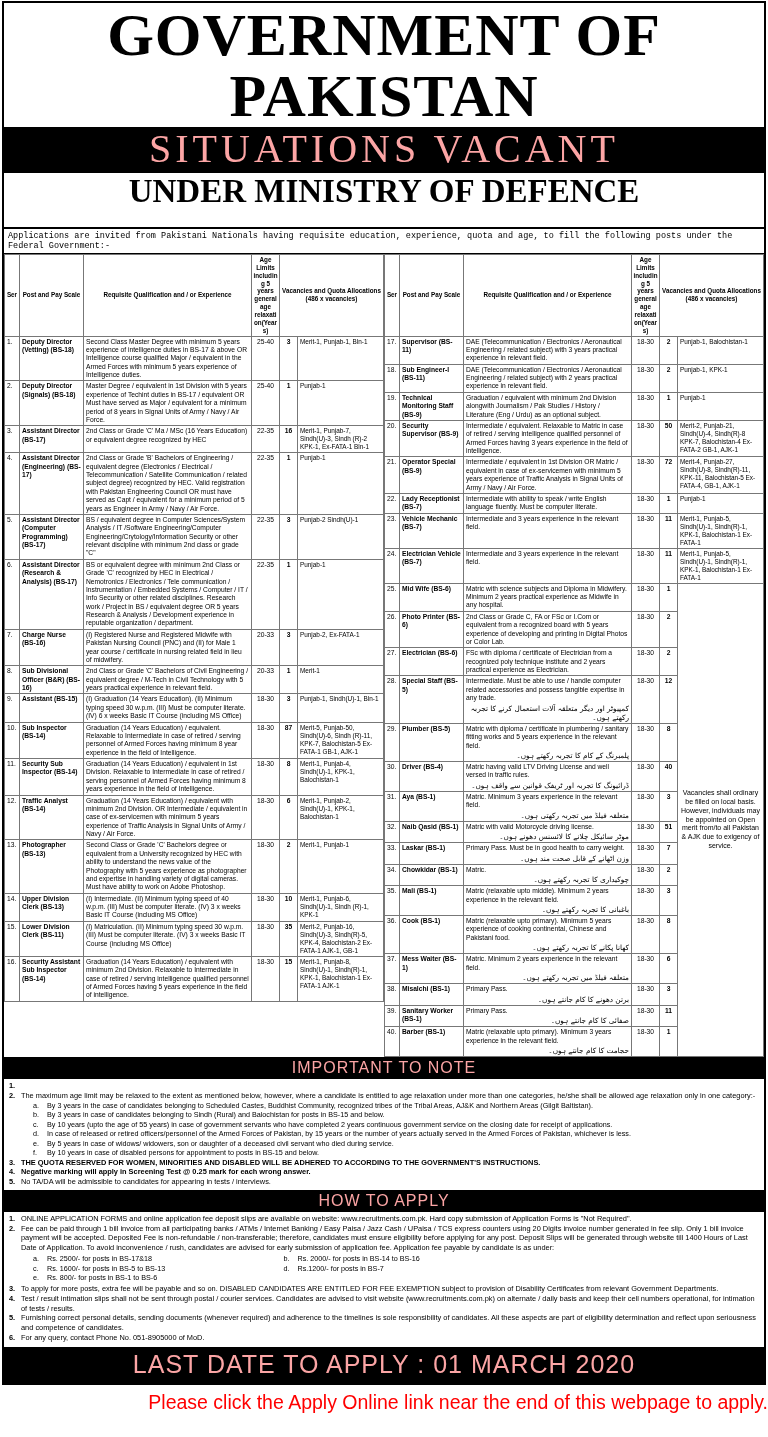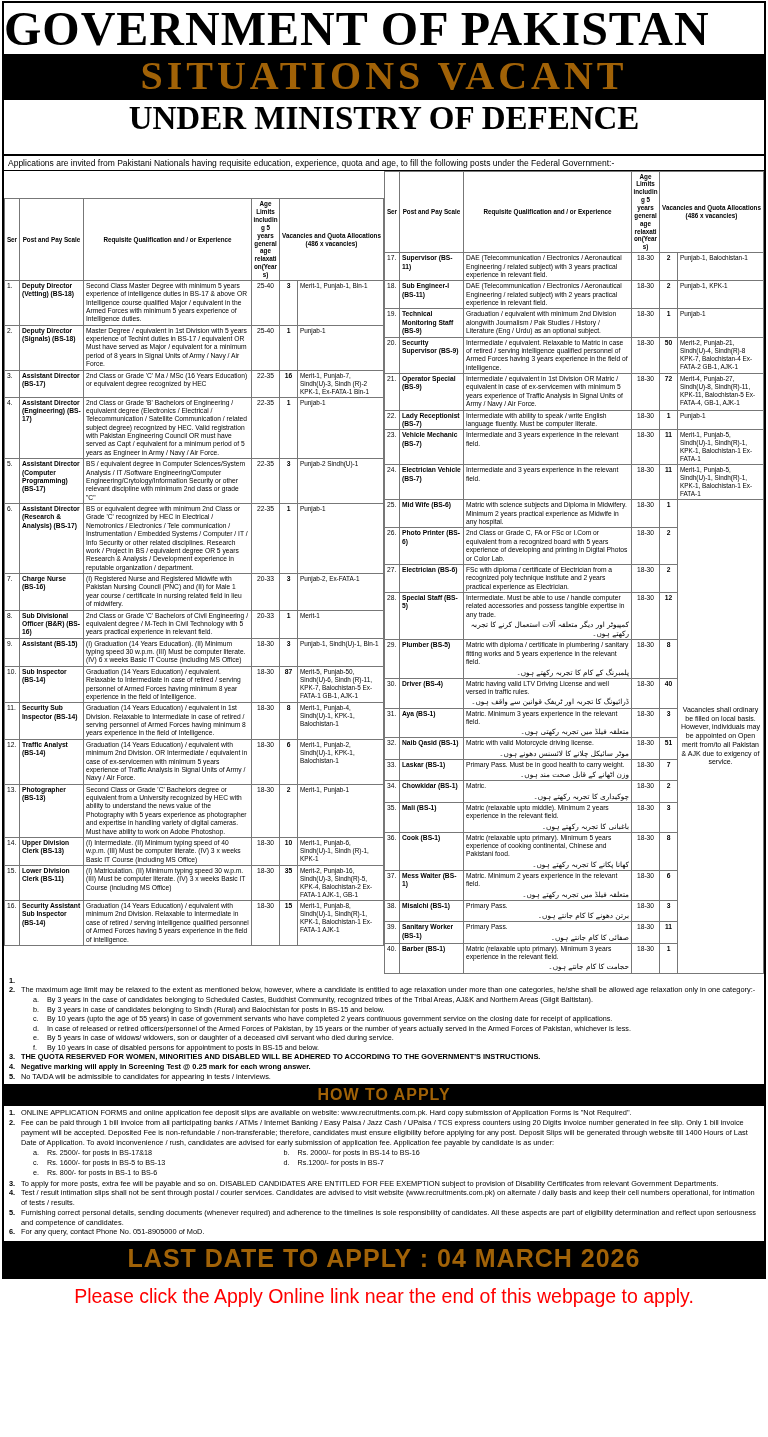--- a/index.html
+++ b/index.html
@@ -1,30 +1,30 @@
 <!DOCTYPE html>
 <html><head>
 <meta charset="utf-8">
 <style>
   * { box-sizing: border-box; }
   html,body { margin:0; padding:0; background:#ffffff; }
   body { width:768px; font-family:"Liberation Sans", sans-serif; color:#000; }
   .page { width:768px; background:#fff; }
   .outer { border:2px solid #000; margin:1px 2px 0 2px; background:#fff; }
 
-  .gov-title { font-family:"Liberation Serif", serif; font-weight:bold; font-size:48px;
-    text-align:left; margin:0; padding:2px 0 0 0; line-height:1.02; letter-spacing:1px; }
-  .black-bar { background:#000; color:#a16207; text-align:center; font-weight:bold; }
+  .gov-title { font-family:"Liberation Serif", serif; font-weight:bold; font-size:60px;
+    text-align:center; margin:0; padding:2px 0 0 0; line-height:1.02; letter-spacing:1px; }
+  .black-bar { background:#000; color:#fca5a5; text-align:center; font-weight:normal; }
   .banner-big { font-size:40px; letter-spacing:4px; padding:1px 0 3px 0; line-height:1.05;
     font-family:"Liberation Serif", serif; }
   .ministry { font-family:"Liberation Serif", serif; font-weight:bold; font-size:33px;
     text-align:center; margin:0; padding:1px 0 18px 0; border-bottom:2px solid #000; line-height:1.05; }
-  .intro { font-size:8.5px; padding:2px 4px; border-bottom:1px solid #000; }
-
-  .tables { display:flex; align-items:center; }
+  .intro { font-size:8.5px; padding:2px 4px; border-bottom:1px solid #000;font-family:Liberation Mono, monospace; }
+
+  .tables { display:flex; align-items:flex-start; }
   .tables table { border-collapse:collapse; width:50%; table-layout:fixed; }
   .tables th, .tables td { border:1px solid #777; padding:1px 2px; vertical-align:top;
     font-size:6.7px; line-height:1.25; overflow:hidden; word-wrap:break-word; }
   .tables thead th { font-weight:bold; text-align:center; font-size:6.3px; vertical-align:middle; padding:1px; }
   td.c-ser { width:15px; text-align:left; }
   td.c-post { width:64px; font-weight:bold; }
   td.c-qual { width:168px; }
   td.c-age { width:28px; text-align:center; }
   td.c-vac { width:18px; text-align:center; font-weight:bold; }
   td.c-quota { font-size:6.4px; }
@@ -39,21 +39,21 @@
   .note-item .num { font-weight:bold; width:12px; flex:0 0 12px; }
   .note-item.bold .txt { font-weight:bold; }
   .subnotes { padding-left:24px; }
   .subnote { font-size:7.2px; line-height:1.32; display:flex; }
   .subnote .l { width:14px; flex:0 0 14px; }
   .fees { display:grid; grid-template-columns: 1fr 1fr; padding:1px 0 1px 24px; width:70%; }
   .fee { font-size:7.2px; line-height:1.35; display:flex; }
   .fee .l { width:14px; flex:0 0 14px; }
 
   .bar-lastdate { font-size:25px; letter-spacing:1px; padding:3px 0 4px 0; margin-top:1px; }
-  .apply-note { color:#ff0000; font-size:19.5px; text-align:center; padding:6px 0 8px 0; font-family:"Liberation Sans", sans-serif; }
+  .apply-note { color:#ff0000; font-size:19.5px; text-align:right; padding:6px 0 8px 0; font-family:"Liberation Sans", sans-serif; }
 </style>
 </head>
 <body>
 
 <div class="page">
   <div class="outer">
 
     <h1 class="gov-title">GOVERNMENT OF PAKISTAN</h1>
     <div class="black-bar banner-big">
       <span>SITUATIONS VACANT</span>
@@ -405,20 +405,23 @@
               <td class="c-ser">40.</td>
               <td class="c-post">Barber (BS-1)</td>
               <td class="c-qual">Matric (relaxable upto primary). Minimum 3 years experience in the relevant field.<div class="urdu">حجامت کا کام جانتے ہوں۔</div></td>
               <td class="c-age">18-30</td>
               <td class="c-vac">1</td>
             </tr>
           </tbody>
       </table>
     </div>
 
+    <div class="black-bar bar-section">
+      <span>IMPORTANT TO NOTE</span>
+    </div>
     <div class="notes" id="important-list">
         <div class="note-item">
           <span class="num">1.</span>
         </div>
         <div class="note-item">
           <span class="num">2.</span>
           <span class="txt">The maximum age limit may be relaxed to the extent as mentioned below, however, where a candidate is entitled to age relaxation under more than one categories, he/she shall be allowed age relaxation only in one category:-</span>
         </div>
         <div class="subnotes">
           <div class="subnote">
@@ -506,18 +509,18 @@
           <span class="num">5.</span>
           <span class="txt">Furnishing correct personal details, sending documents (whenever required) and adherence to the timelines is sole responsibility of candidates. All these aspects are part of eligibility determination and reflect upon seriousness and competence of candidates.</span>
         </div>
         <div class="note-item">
           <span class="num">6.</span>
           <span class="txt">For any query, contact Phone No. 051-8905000 of MoD.</span>
         </div>
       </div>
 
     <div class="black-bar bar-lastdate">
-      <span>LAST DATE TO APPLY : 04 MARCH 2026</span>
+      <span>LAST DATE TO APPLY : 01 MARCH 2020</span>
     </div>
   </div>
 
   <div class="apply-note">Please click the Apply Online link near the end of this webpage to apply.</div>
 </div>
 
 </body></html>

